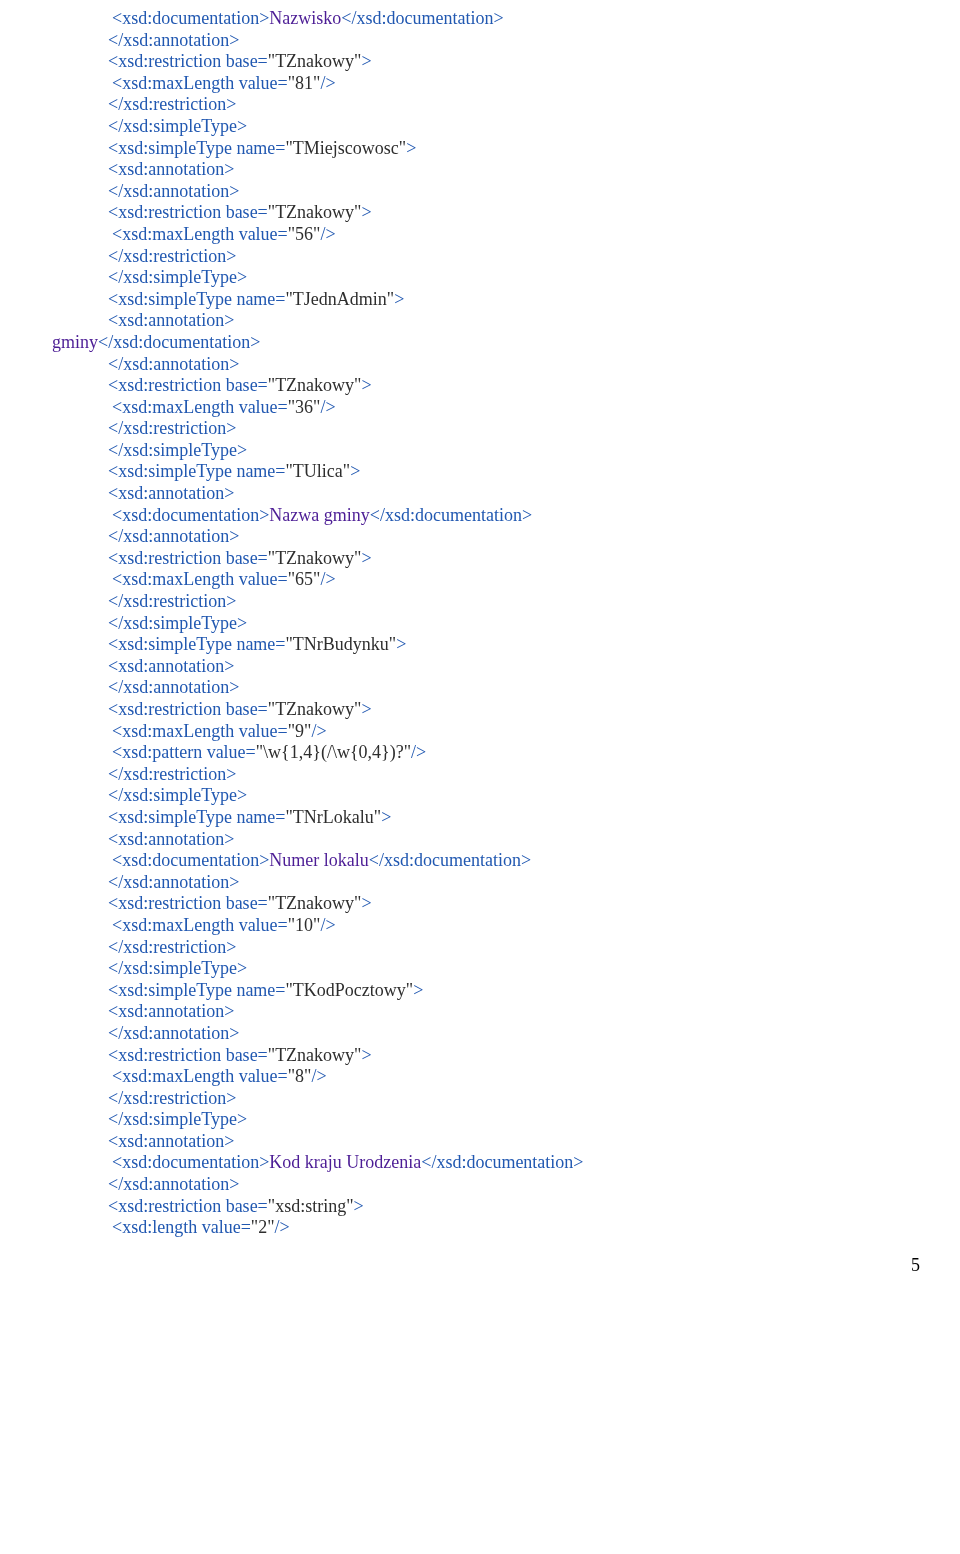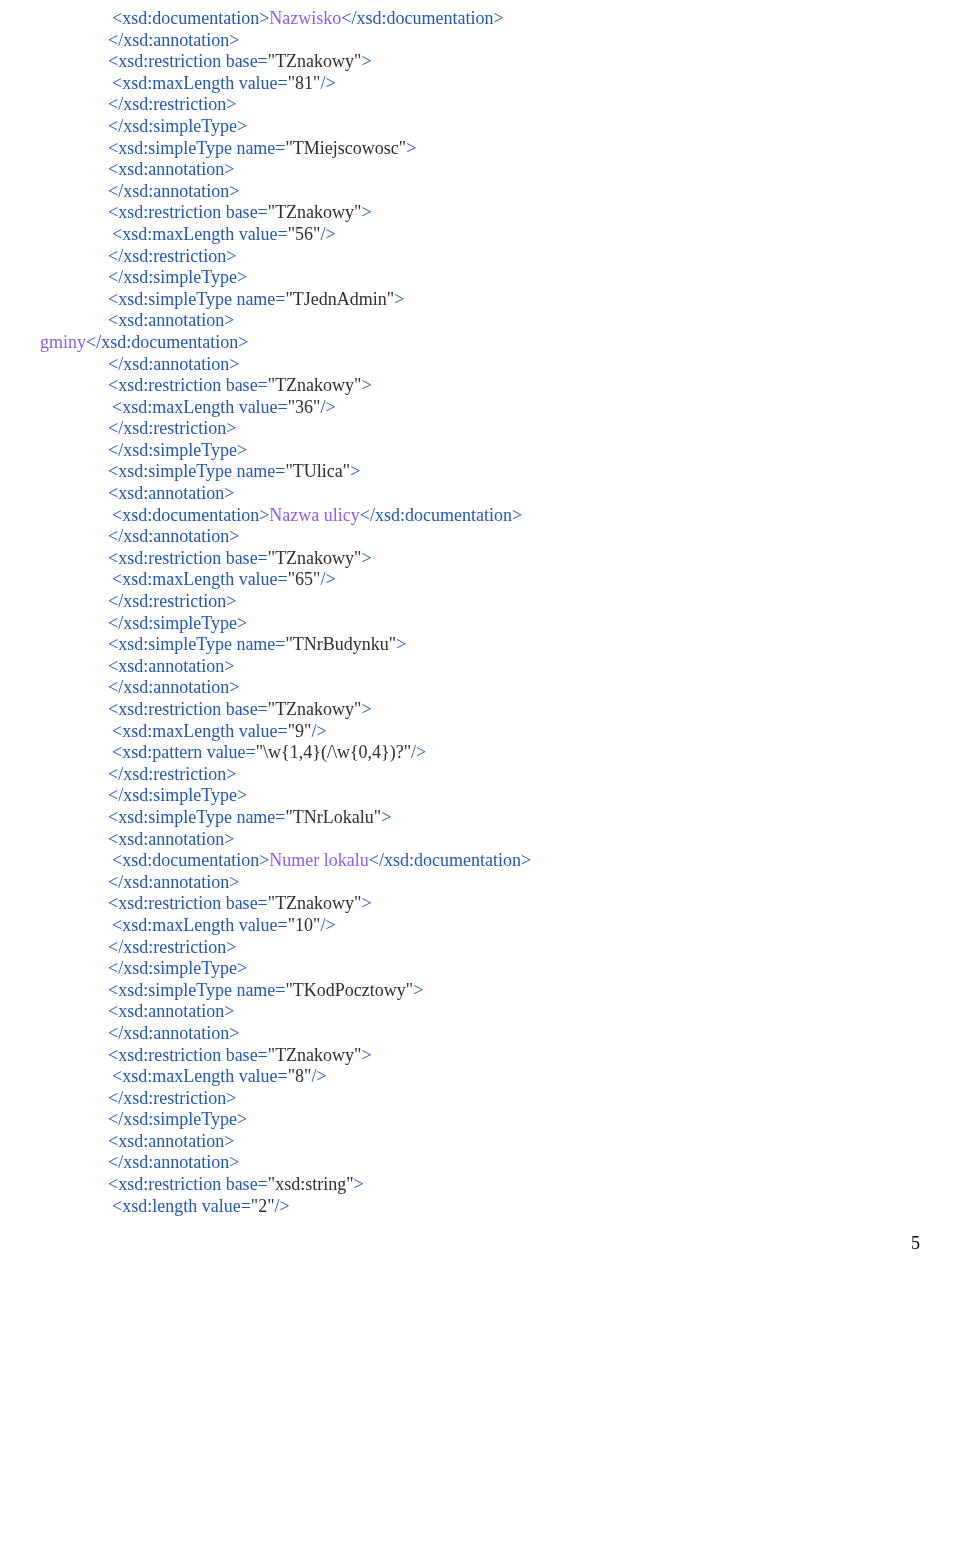--- a/index.html
+++ b/index.html
@@ -6,24 +6,24 @@
   font-family:"Times New Roman",Times,serif;
   font-size:18px;
   line-height:1.2;
   margin:0;
   padding:8px 40px 40px 40px;
   background:#fff;
   color:#000;
 }
 .lvl1{margin-left:68px}
 .lvl2{margin-left:72px}
-.lvl0{margin-left:0}
+.lvl0{margin-left:12px}
 .tag{color:#2158b1}
 .attr{color:#2e2e2e}
-.txt{color:#8b5cf6}
+.txt{color:#4c1d95}
 .pageno{
   text-align:right;
   margin-top:16px;
   font-size:18px;
 }
 </style>
 </head>
 <body>
 
 <div id="doc">
@@ -43,21 +43,21 @@
     <div class="lvl1"><span class="tag">&lt;xsd:simpleType name=</span><span class="attr">"TJednAdmin"</span><span class="tag">&gt;</span></div>
     <div class="lvl1"><span class="tag">&lt;xsd:annotation&gt;</span></div>
     <div class="lvl0"><span class="txt">gminy</span><span class="tag">&lt;/xsd:documentation&gt;</span></div>
     <div class="lvl1"><span class="tag">&lt;/xsd:annotation&gt;</span></div>
     <div class="lvl1"><span class="tag">&lt;xsd:restriction base=</span><span class="attr">"TZnakowy"</span><span class="tag">&gt;</span></div>
     <div class="lvl2"><span class="tag">&lt;xsd:maxLength value=</span><span class="attr">"36"</span><span class="tag">/&gt;</span></div>
     <div class="lvl1"><span class="tag">&lt;/xsd:restriction&gt;</span></div>
     <div class="lvl1"><span class="tag">&lt;/xsd:simpleType&gt;</span></div>
     <div class="lvl1"><span class="tag">&lt;xsd:simpleType name=</span><span class="attr">"TUlica"</span><span class="tag">&gt;</span></div>
     <div class="lvl1"><span class="tag">&lt;xsd:annotation&gt;</span></div>
-    <div class="lvl2"><span class="tag">&lt;xsd:documentation&gt;</span><span class="txt">Nazwa ulicy</span><span class="tag">&lt;/xsd:documentation&gt;</span></div>
+    <div class="lvl2"><span class="tag">&lt;xsd:documentation&gt;</span><span class="txt">Nazwa gminy</span><span class="tag">&lt;/xsd:documentation&gt;</span></div>
     <div class="lvl1"><span class="tag">&lt;/xsd:annotation&gt;</span></div>
     <div class="lvl1"><span class="tag">&lt;xsd:restriction base=</span><span class="attr">"TZnakowy"</span><span class="tag">&gt;</span></div>
     <div class="lvl2"><span class="tag">&lt;xsd:maxLength value=</span><span class="attr">"65"</span><span class="tag">/&gt;</span></div>
     <div class="lvl1"><span class="tag">&lt;/xsd:restriction&gt;</span></div>
     <div class="lvl1"><span class="tag">&lt;/xsd:simpleType&gt;</span></div>
     <div class="lvl1"><span class="tag">&lt;xsd:simpleType name=</span><span class="attr">"TNrBudynku"</span><span class="tag">&gt;</span></div>
     <div class="lvl1"><span class="tag">&lt;xsd:annotation&gt;</span></div>
     <div class="lvl1"><span class="tag">&lt;/xsd:annotation&gt;</span></div>
     <div class="lvl1"><span class="tag">&lt;xsd:restriction base=</span><span class="attr">"TZnakowy"</span><span class="tag">&gt;</span></div>
     <div class="lvl2"><span class="tag">&lt;xsd:maxLength value=</span><span class="attr">"9"</span><span class="tag">/&gt;</span></div>
@@ -73,17 +73,18 @@
     <div class="lvl1"><span class="tag">&lt;/xsd:restriction&gt;</span></div>
     <div class="lvl1"><span class="tag">&lt;/xsd:simpleType&gt;</span></div>
     <div class="lvl1"><span class="tag">&lt;xsd:simpleType name=</span><span class="attr">"TKodPocztowy"</span><span class="tag">&gt;</span></div>
     <div class="lvl1"><span class="tag">&lt;xsd:annotation&gt;</span></div>
     <div class="lvl1"><span class="tag">&lt;/xsd:annotation&gt;</span></div>
     <div class="lvl1"><span class="tag">&lt;xsd:restriction base=</span><span class="attr">"TZnakowy"</span><span class="tag">&gt;</span></div>
     <div class="lvl2"><span class="tag">&lt;xsd:maxLength value=</span><span class="attr">"8"</span><span class="tag">/&gt;</span></div>
     <div class="lvl1"><span class="tag">&lt;/xsd:restriction&gt;</span></div>
     <div class="lvl1"><span class="tag">&lt;/xsd:simpleType&gt;</span></div>
     <div class="lvl1"><span class="tag">&lt;xsd:annotation&gt;</span></div>
+    <div class="lvl2"><span class="tag">&lt;xsd:documentation&gt;</span><span class="txt">Kod kraju Urodzenia</span><span class="tag">&lt;/xsd:documentation&gt;</span></div>
     <div class="lvl1"><span class="tag">&lt;/xsd:annotation&gt;</span></div>
     <div class="lvl1"><span class="tag">&lt;xsd:restriction base=</span><span class="attr">"xsd:string"</span><span class="tag">&gt;</span></div>
     <div class="lvl2"><span class="tag">&lt;xsd:length value=</span><span class="attr">"2"</span><span class="tag">/&gt;</span></div>
   </div>
 <div class="pageno">5</div>
 
 </body></html>

